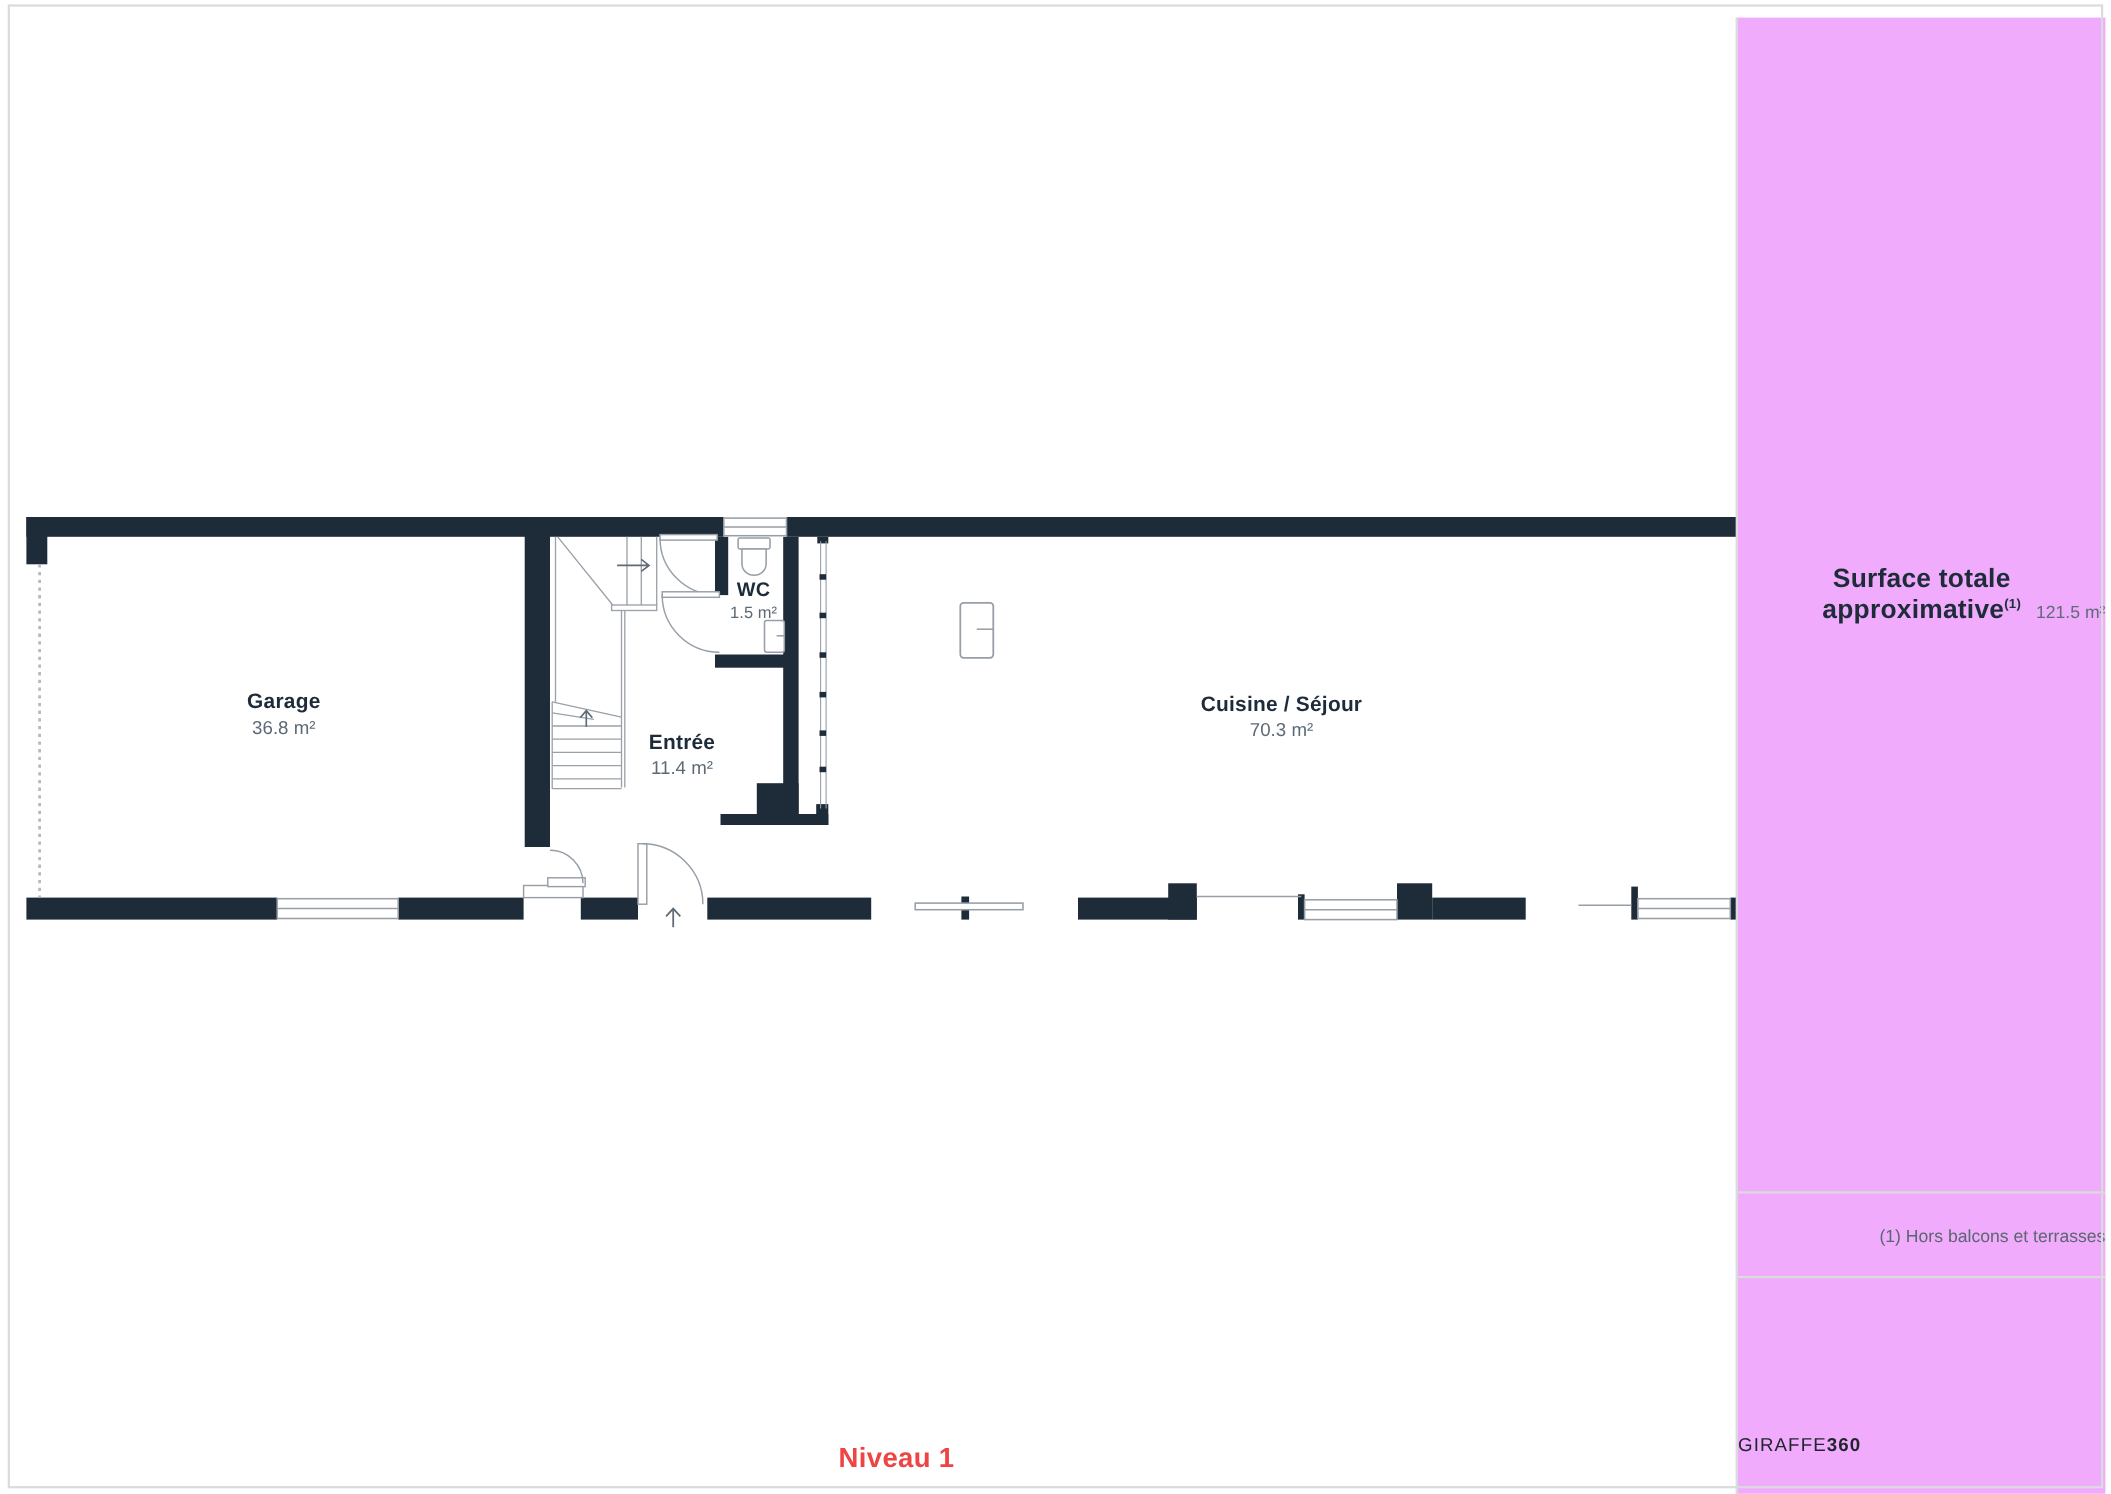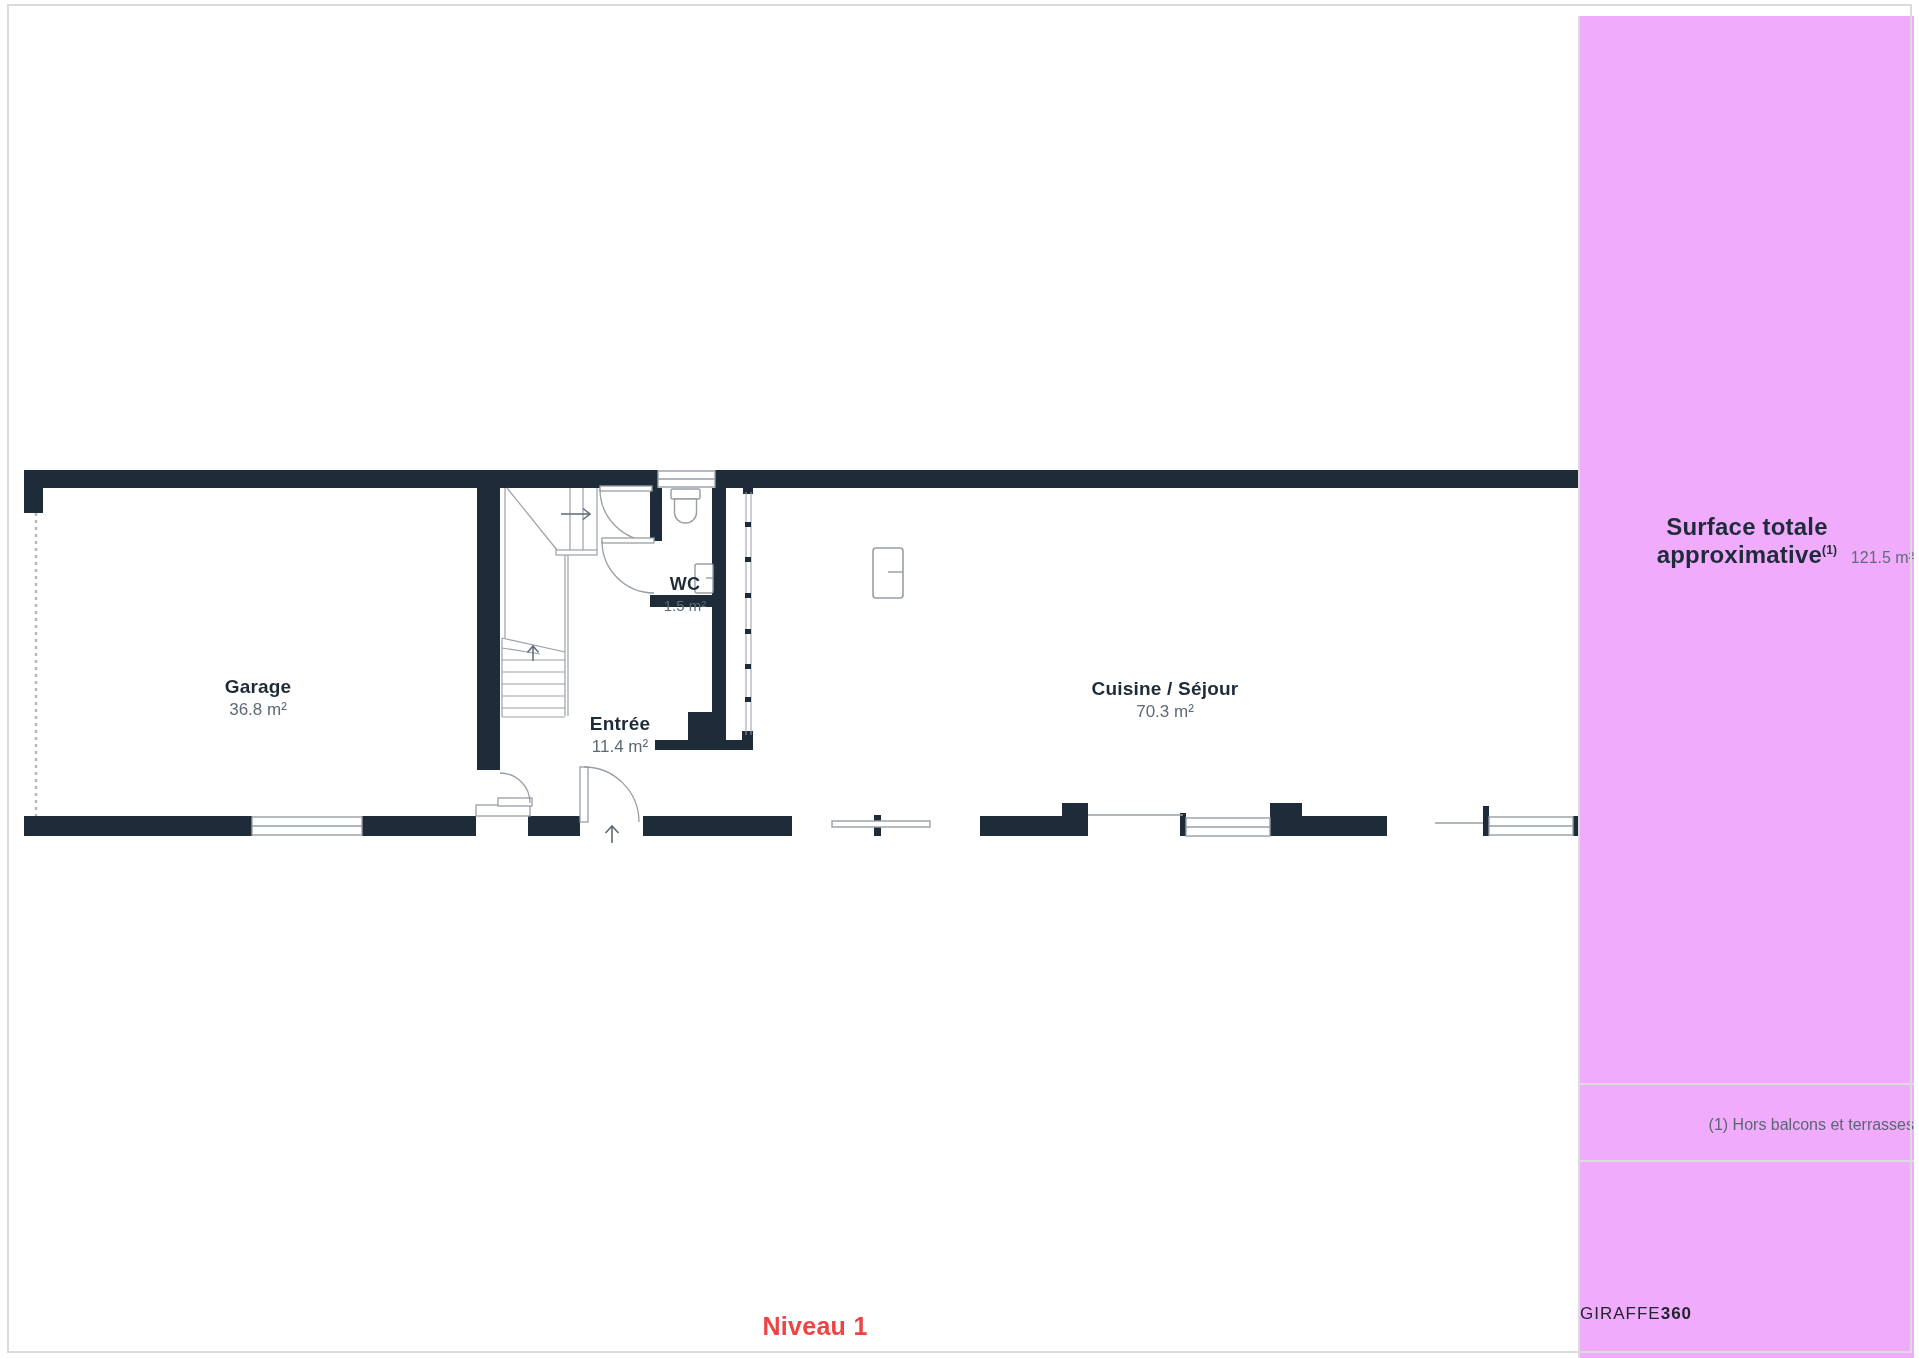--- a/index.html
+++ b/index.html
@@ -10,21 +10,21 @@
   }
   .page-frame{
     position:absolute;left:7px;top:4px;width:1901px;height:1345px;
     border:2px solid #dadbdc;pointer-events:none;
   }
   .plan-svg{position:absolute;left:0;top:0;}
   
   .room-label{
     position:absolute;transform:translate(-50%,-50%);
     display:flex;flex-direction:column;align-items:center;gap:2px;
-    text-align:center;white-space:nowrap;margin-top:48px;
+    text-align:center;white-space:nowrap;
   }
   .room-label .room-name{font-weight:bold;color:#1e2c3a;font-size:19px;letter-spacing:.2px;}
   .room-label .room-area{color:#5d6a76;font-size:17px;}
   .room-label.small .room-name{font-size:18px;}
   .room-label.small .room-area{font-size:15px;}
   .level-label{
     position:absolute;left:815px;top:1312px;transform:translateX(-50%);
     font-weight:bold;color:#ef4444;font-size:25px;letter-spacing:.3px;
   }
   

